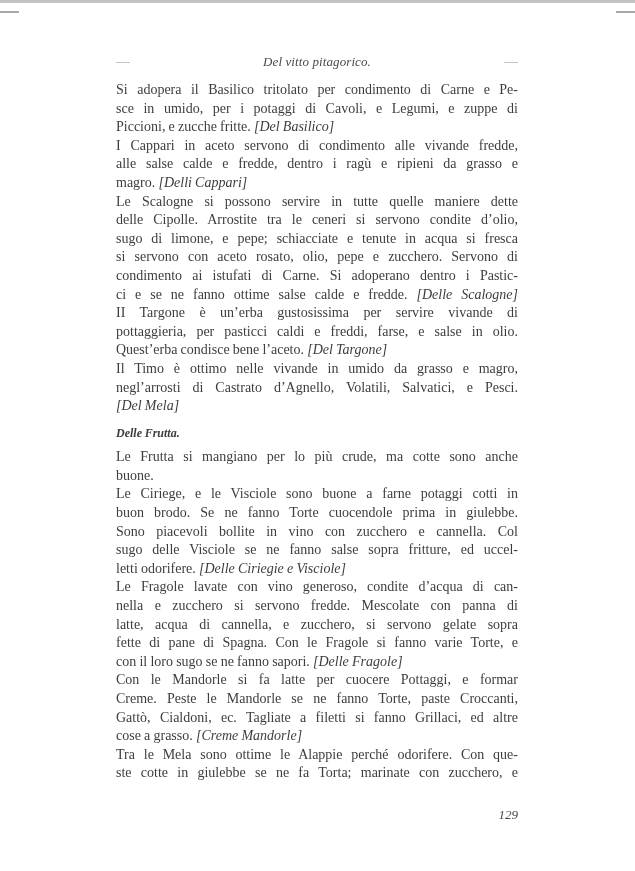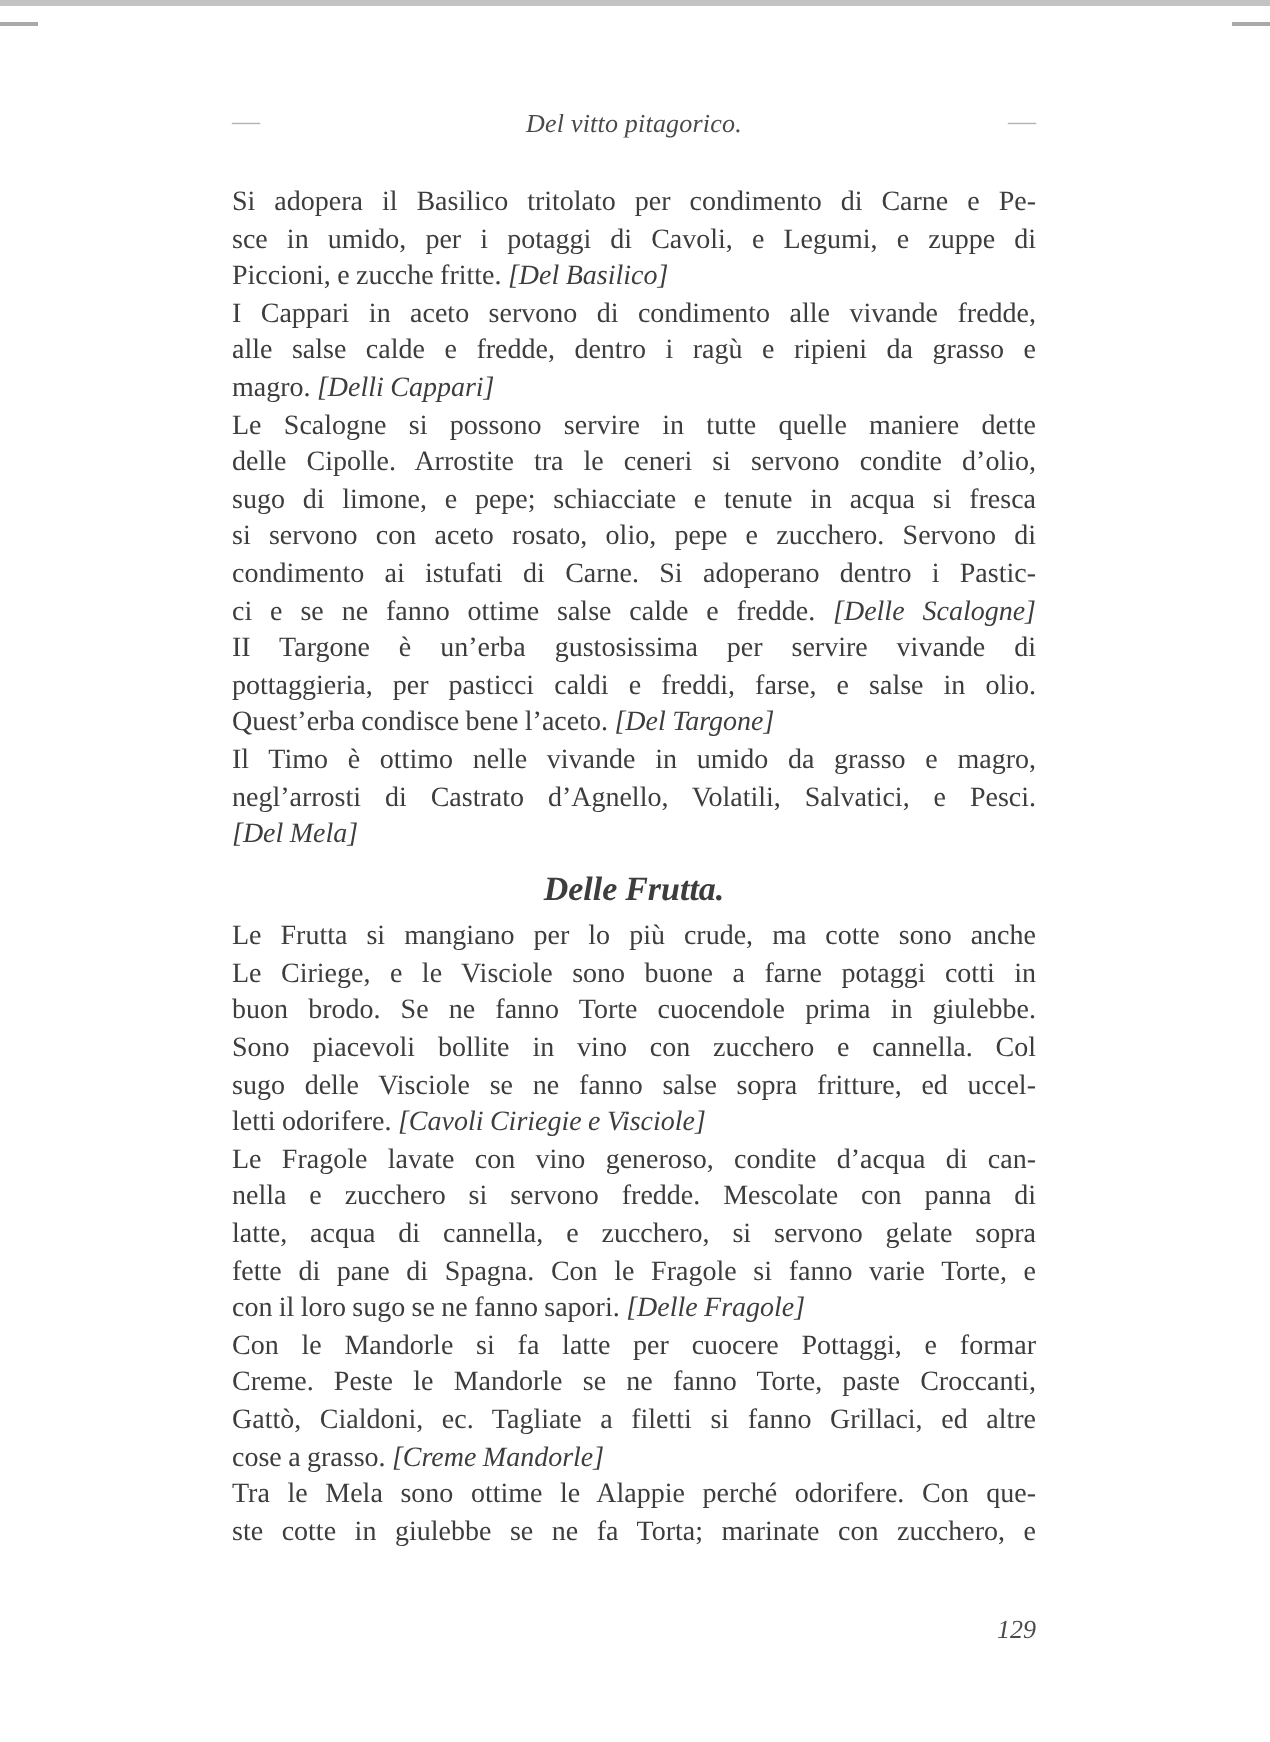--- a/index.html
+++ b/index.html
@@ -48,43 +48,43 @@
   .running-title {
     font-style: italic;
     letter-spacing: 0.1px;
   }
   .header-dash {
     color: var(--rule-color);
     font-size: 14px;
   }
   .body-text {
     position: absolute;
-    top: 93px;
+    top: 81px;
     left: 116px;
     width: 402px;
     font-size: 14px;
     line-height: 18.6px;
     color: var(--text-color);
     word-spacing: -0.3px;
   }
   .para { margin: 0; }
   .line {
     text-align: justify;
     text-align-last: justify;
   }
   .line.left-last {
     text-align-last: left;
   }
   .line em { font-style: italic; }
   .section-heading {
-    font-size: 17px;
+    font-size: 12px;
     line-height: 18.6px;
     font-weight: bold;
     font-style: italic;
-    text-align: center;
+    text-align: left;
     margin: 8px 0 6px 0;
     color: var(--text-color);
   }
   .page-number {
     position: absolute;
     top: 807px;
     left: 116px;
     width: 402px;
     text-align: right;
     font-style: italic;
@@ -131,27 +131,28 @@
         <div class="line left-last"><span>Quest’erba condisce bene l’aceto. </span><em>[Del Targone]</em></div>
       </div>
       <div class="para">
         <div class="line"><span>Il Timo è ottimo nelle vivande in umido da grasso e magro,</span></div>
         <div class="line"><span>negl’arrosti di Castrato d’Agnello, Volatili, Salvatici, e Pesci.</span></div>
         <div class="line left-last"><em>[Del Mela]</em></div>
       </div>
       <div class="section-heading">Delle Frutta.</div>
       <div class="para">
         <div class="line"><span>Le Frutta si mangiano per lo più crude, ma cotte sono anche</span></div>
+        <div class="line left-last"><span>buone.</span></div>
       </div>
       <div class="para">
         <div class="line"><span>Le Ciriege, e le Visciole sono buone a farne potaggi cotti in</span></div>
         <div class="line"><span>buon brodo. Se ne fanno Torte cuocendole prima in giulebbe.</span></div>
         <div class="line"><span>Sono piacevoli bollite in vino con zucchero e cannella. Col</span></div>
         <div class="line"><span>sugo delle Visciole se ne fanno salse sopra fritture, ed uccel-</span></div>
-        <div class="line left-last"><span>letti odorifere. </span><em>[Cavoli Ciriegie e Visciole]</em></div>
+        <div class="line left-last"><span>letti odorifere. </span><em>[Delle Ciriegie e Visciole]</em></div>
       </div>
       <div class="para">
         <div class="line"><span>Le Fragole lavate con vino generoso, condite d’acqua di can-</span></div>
         <div class="line"><span>nella e zucchero si servono fredde. Mescolate con panna di</span></div>
         <div class="line"><span>latte, acqua di cannella, e zucchero, si servono gelate sopra</span></div>
         <div class="line"><span>fette di pane di Spagna. Con le Fragole si fanno varie Torte, e</span></div>
         <div class="line left-last"><span>con il loro sugo se ne fanno sapori. </span><em>[Delle Fragole]</em></div>
       </div>
       <div class="para">
         <div class="line"><span>Con le Mandorle si fa latte per cuocere Pottaggi, e formar</span></div>

